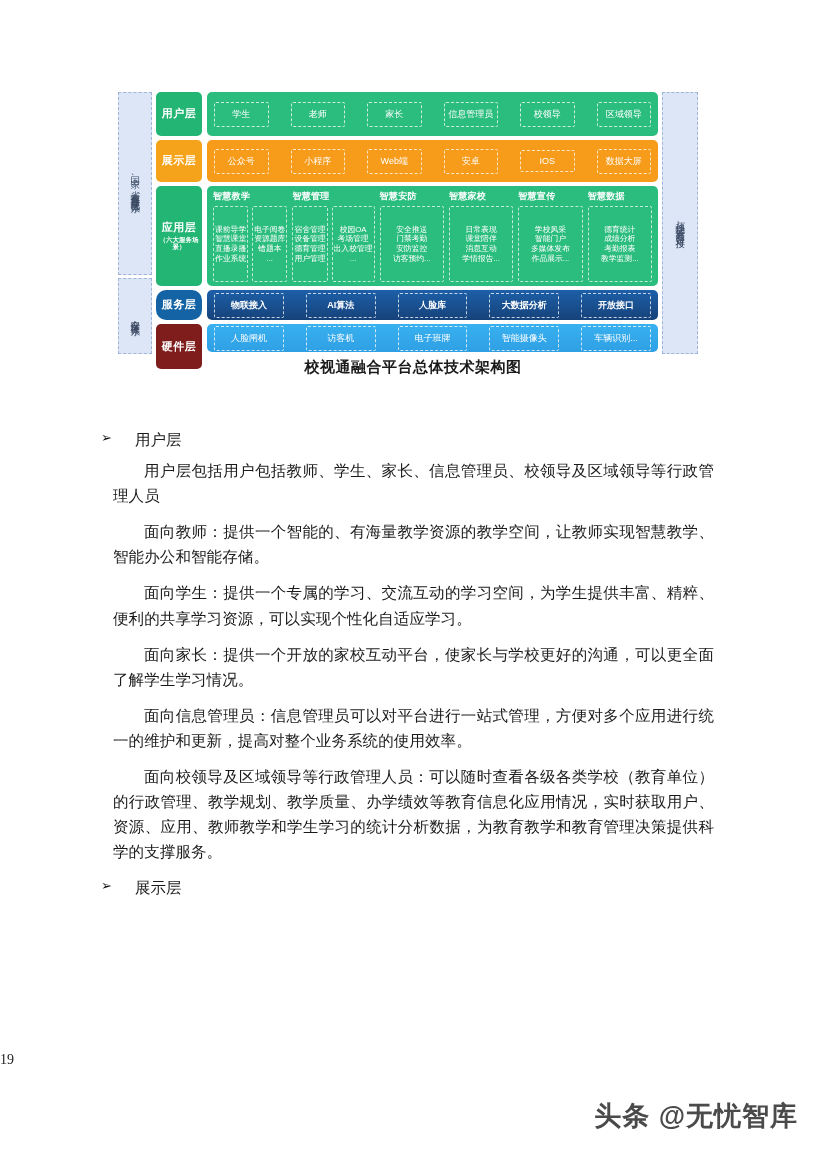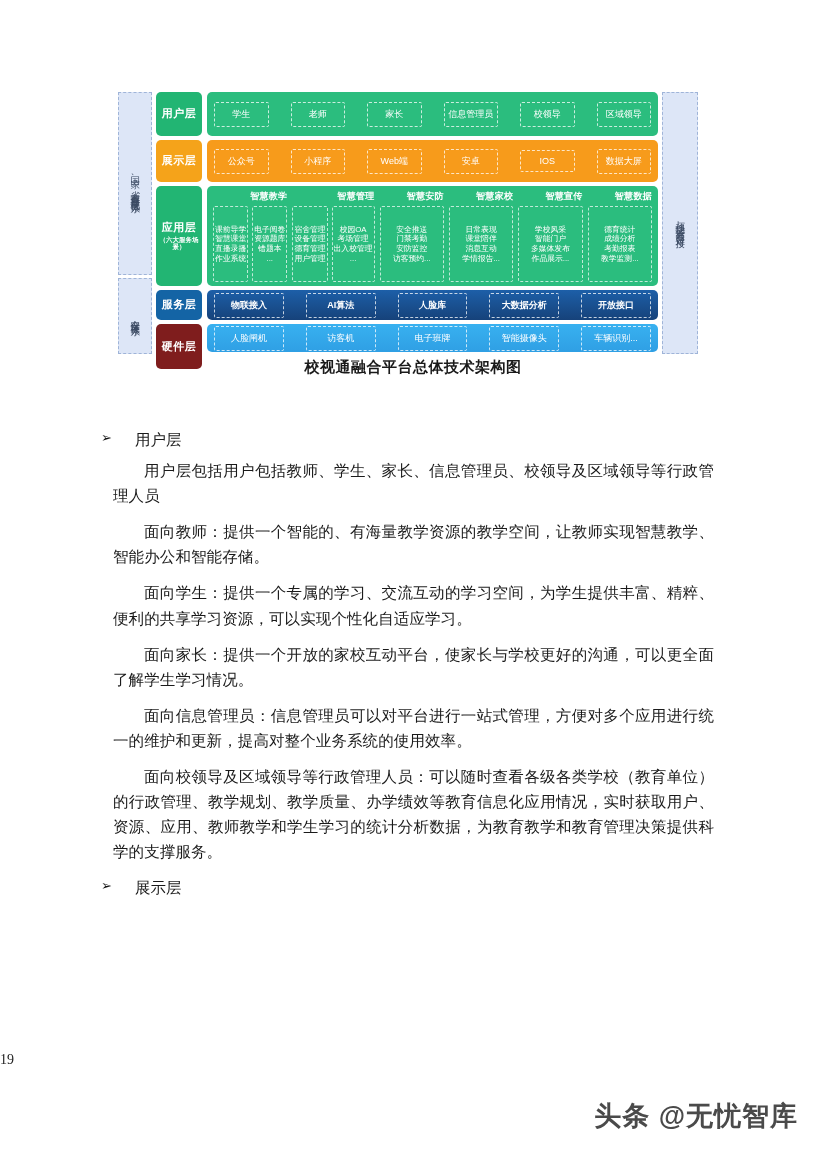--- a/index.html
+++ b/index.html
@@ -70,38 +70,38 @@
   .row-display .row-body { background:#f79b1b; height:42px; }
 
   
   .row-app .row-label { background:#22b573; height:100px; }
   .row-app .row-body {
     background:#2bbd7e; height:100px; align-items:stretch;
     flex-direction:row; padding:4px 6px; gap:5px;
   }
   .app-group { flex:1 1 0; display:flex; flex-direction:column; gap:3px; }
   .app-group-title {
-    text-align:right; color:#ffffff;
+    text-align:left; color:#ffffff;
     font-family:"Liberation Sans", sans-serif;
     font-size:9px; font-weight:bold; letter-spacing:0.3px;
   }
   .app-cols { flex:1 1 auto; display:flex; gap:4px; }
   .app-col {
     flex:1 1 0; border:1px dashed rgba(255,255,255,0.7);
     border-radius:2px; padding:3px 1px; box-sizing:border-box;
     display:flex; flex-direction:column; justify-content:center;
     align-items:center;
   }
   .app-item {
     color:#ffffff; font-family:"Liberation Sans", sans-serif;
     font-size:7.8px; line-height:1.25; white-space:nowrap;
   }
 
   
-  .row-service .row-label { background:#1464a5; height:30px; }
+  .row-service .row-label { background:#1464a5; height:30px;border-radius:10px; }
   .row-service .row-body {
     height:30px;
     background:linear-gradient(180deg,#1d5fa8 0%,#16427a 100%);
   }
   .row-service .cell { font-weight:bold; }
 
   
   .row-hardware .row-label { background:#7f1d1d; height:45px; }
   .row-hardware .row-body {
     height:28px;

